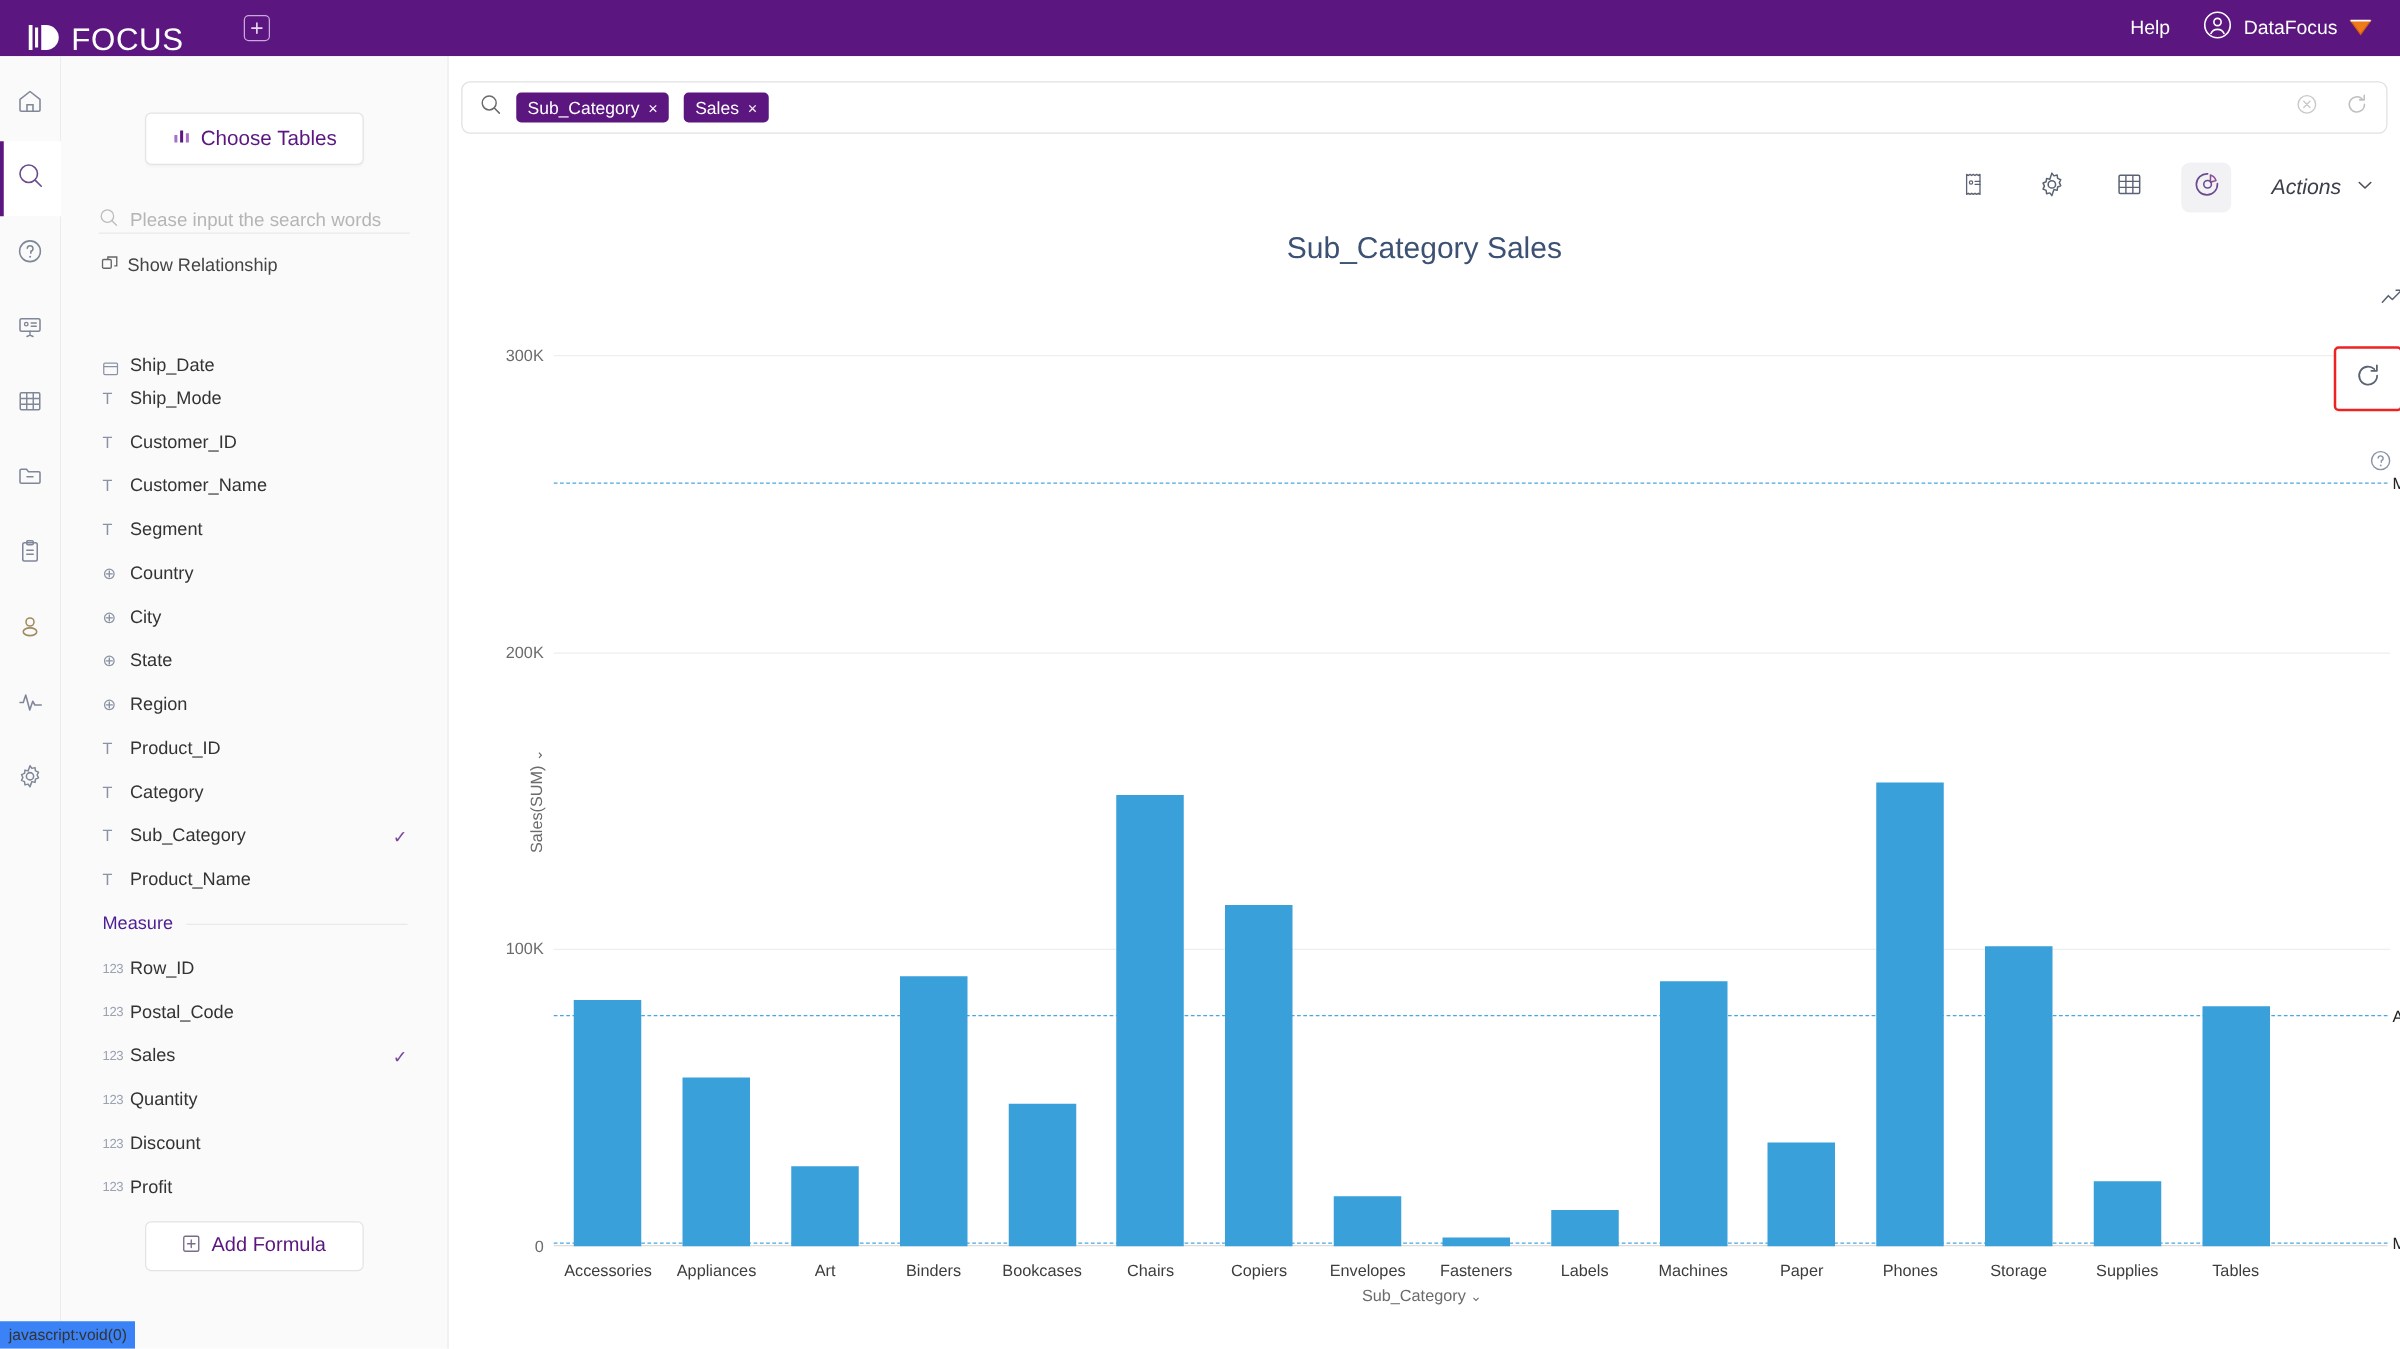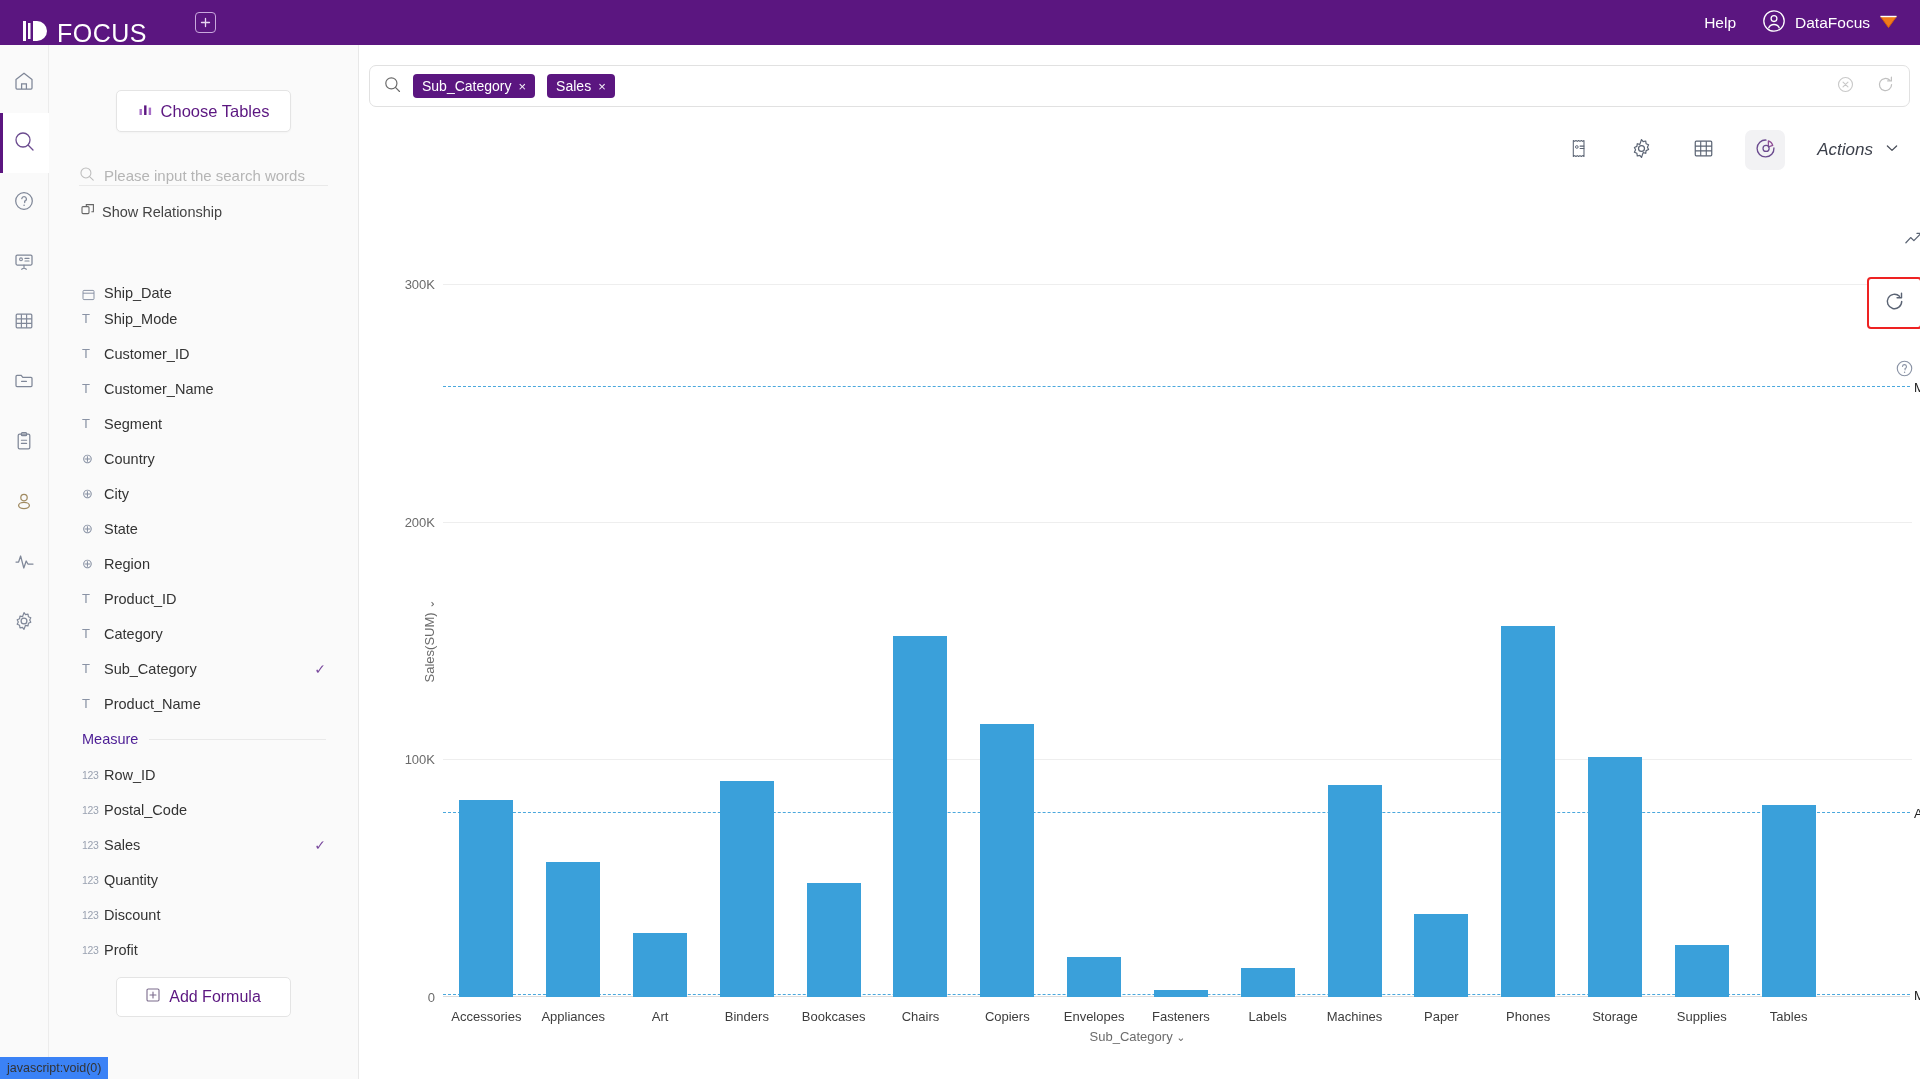--- a/index.html
+++ b/index.html
@@ -9,21 +9,21 @@
     background: #ffffff;
     overflow: hidden;
   }
   body { position: relative; }
 
   
   .topbar {
     position: absolute; left: 0; top: 0; width: 1920px; height: 45px;
     background: #5B1680; display: flex; align-items: center;
   }
-  .logo-wrap { display: flex; align-items: flex-end; margin-left: 22px; margin-top: 20px; }
+  .logo-wrap { display: flex; align-items: center; margin-left: 22px; margin-top: 20px; }
   .logo-mark { display: block; }
   .logo-text {
     color: #fff; font-size: 25px; letter-spacing: 0.5px;
     margin-left: 5px; font-weight: 400;
   }
   .add-tab {
     margin-left: 48px; width: 21px; height: 21px;
     border: 1.4px solid #c9a8dd; border-radius: 4px;
     display: flex; align-items: center; justify-content: center;
     color: #e9d9f3; font-size: 15px; line-height: 1;
@@ -494,20 +494,21 @@
     <div class="actions">
       <span>Actions</span>
       <span>
         <svg width="16" height="16" viewBox="0 0 16 16" fill="none">
             <path d="M3.4 6 8 10.4 12.6 6" stroke="#4a4f5a" stroke-width="1.3" stroke-linecap="round" stroke-linejoin="round"></path>
           </svg>
       </span>
     </div>
   </div>
 
+  <div class="chart-title">Sub_Category Sales</div>
 
   <div class="chart">
     <div class="plot">
 
       <div class="gridline" style="top:0%;">
         <span class="ytick">300K</span>
       </div>
       <div class="gridline" style="top:33.333%;">
         <span class="ytick">200K</span>
       </div>

